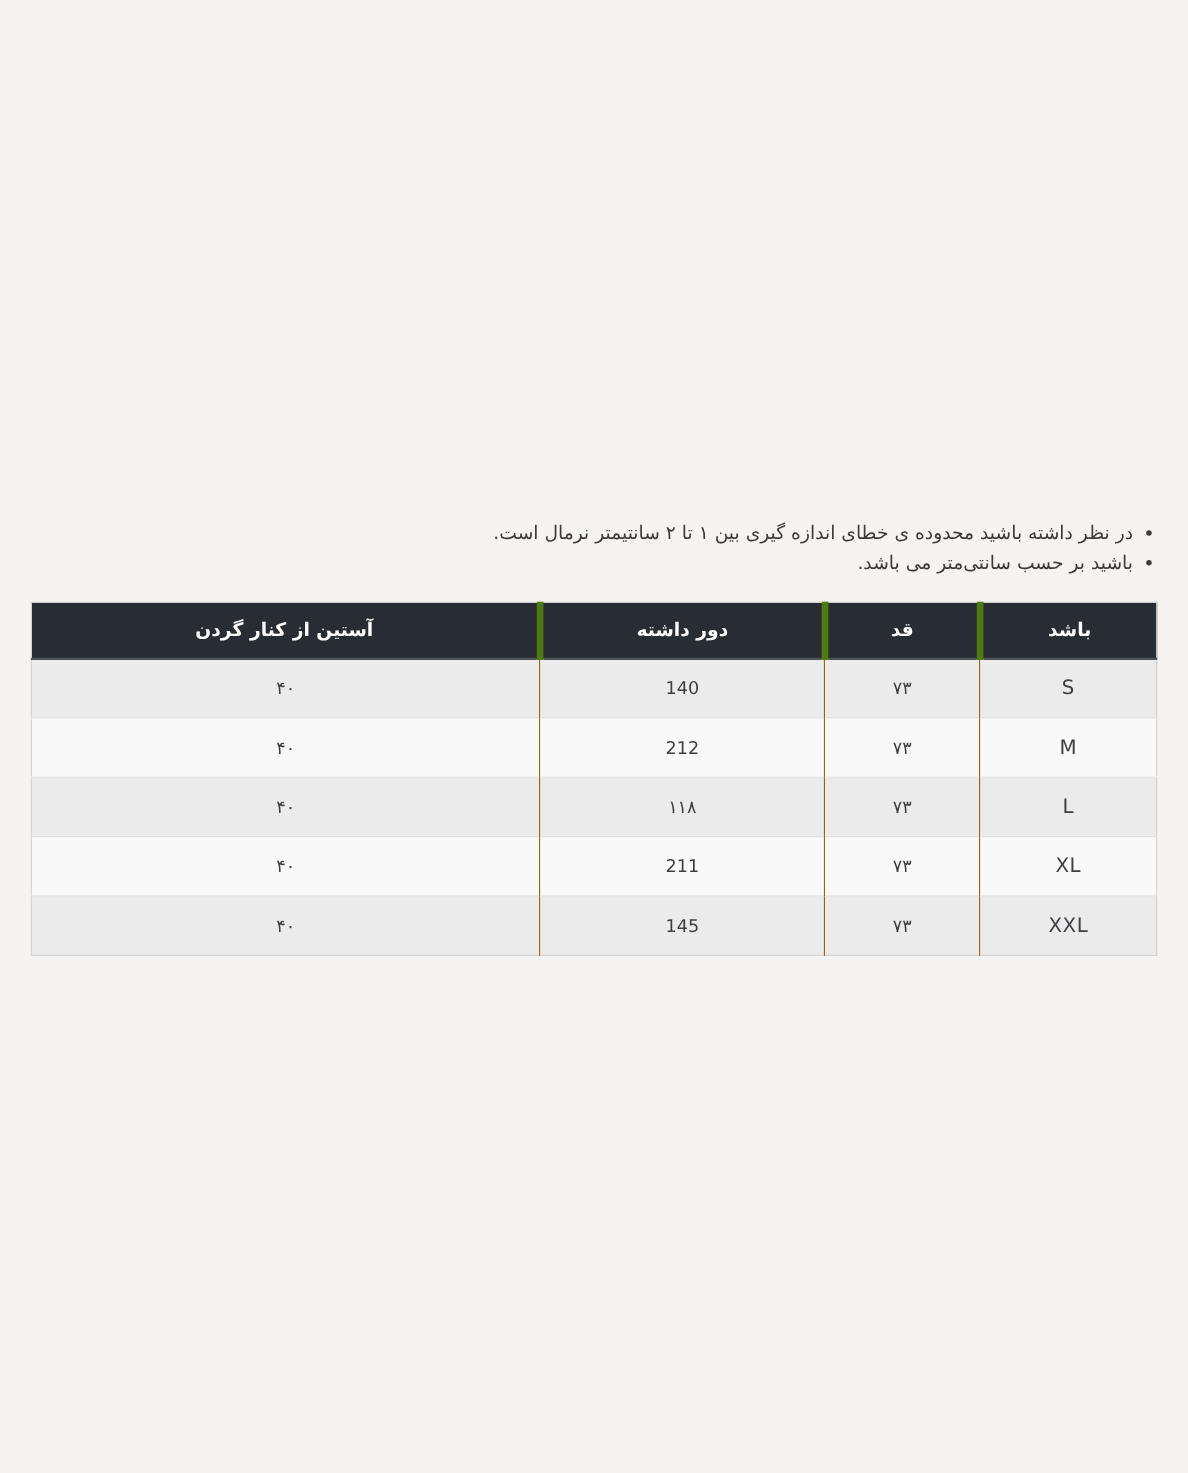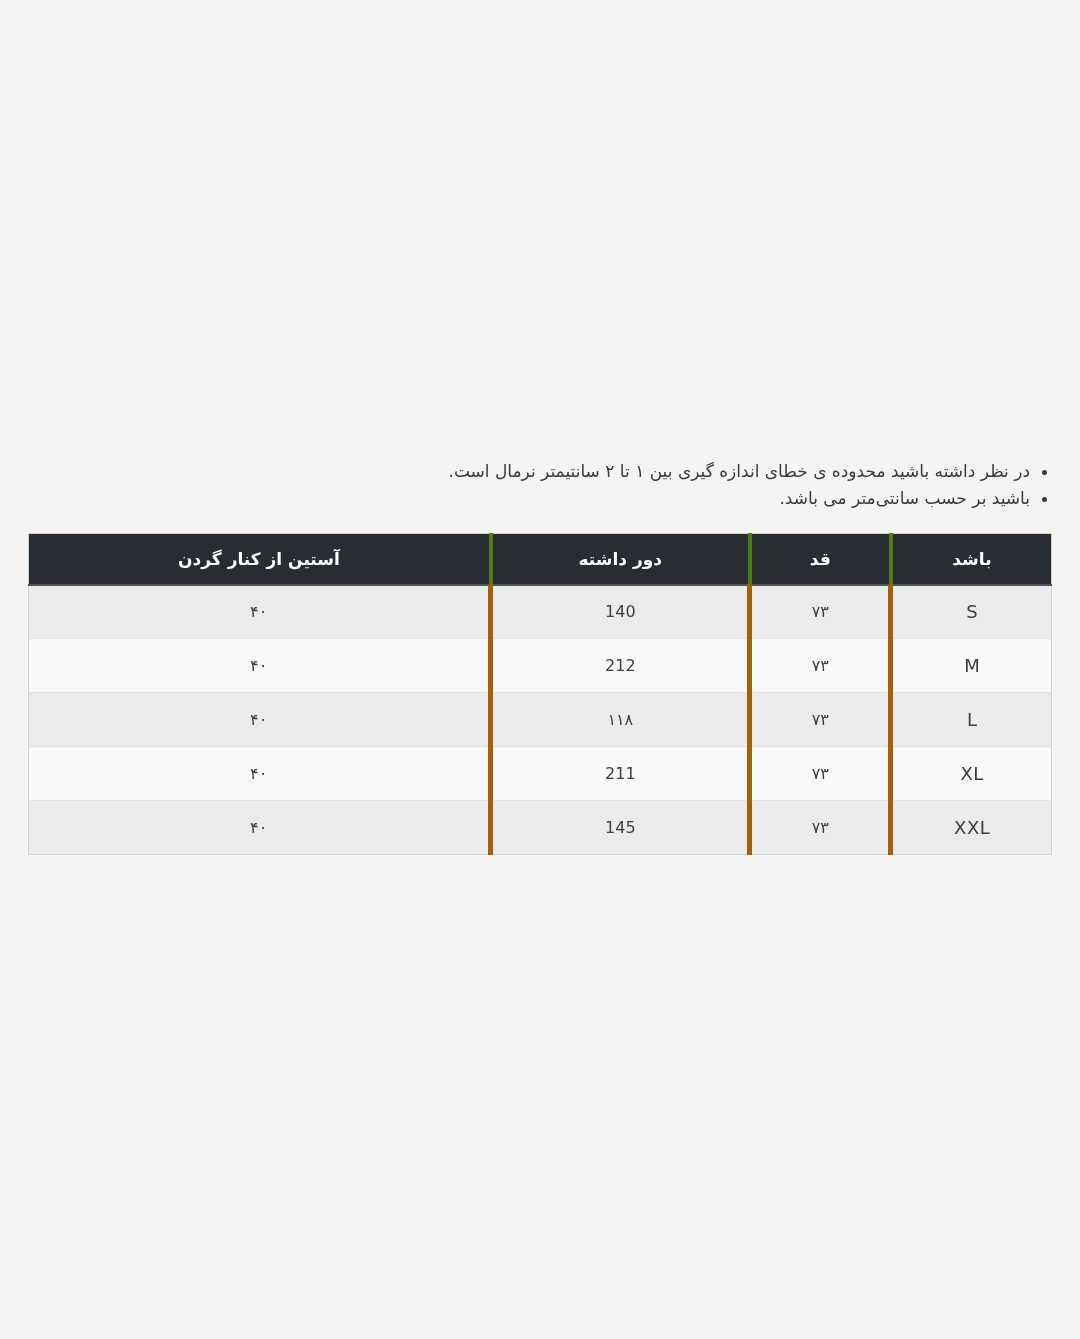--- a/index.html
+++ b/index.html
@@ -11,21 +11,21 @@
   }
 
   body {
     background: var(--page-bg, #f5f4f2);
     font-family: "DejaVu Sans", sans-serif;
     direction: rtl;
   }
 
   .content {
     width: 1024px;
-    margin: 2px auto;
+    margin: 16px auto;
     padding-top: 456px;
   }
 
   
   .notes {
     list-style: disc;
     list-style-position: outside;
     padding-right: 22px;
     margin-bottom: 21px;
     color: var(--note-text, #3a3a3a);
@@ -48,33 +48,33 @@
     background: var(--header-bg, #282d33);
     color: var(--header-text, #ffffff);
     font-size: 17px;
     font-weight: bold;
     height: 51px;
     text-align: center;
     vertical-align: middle;
     border-bottom: 2px solid #4d5258;
   }
   .size-table th:not(:first-child) {
-    border-right: 4px solid #4d7c0f;
+    border-right: 6px solid #4d7c0f;
   }
 
   .size-table td {
     height: 54px;
     text-align: center;
     vertical-align: middle;
     font-size: 16px;
     color: var(--cell-text, #3d3e41);
     border-top: 1px solid #e0e0e0;
   }
   .size-table td:not(:first-child) {
-    border-right: 5px solid #a16207;
+    border-right: 1px solid #a16207;
   }
 
   .size-table tbody tr:nth-child(odd) td {
     background: var(--row-odd-bg, #ebebeb);
   }
   .size-table tbody tr:nth-child(even) td {
     background: var(--row-even-bg, #f9f9f9);
   }
   .size-table tbody tr:first-child td {
     border-top: none;

